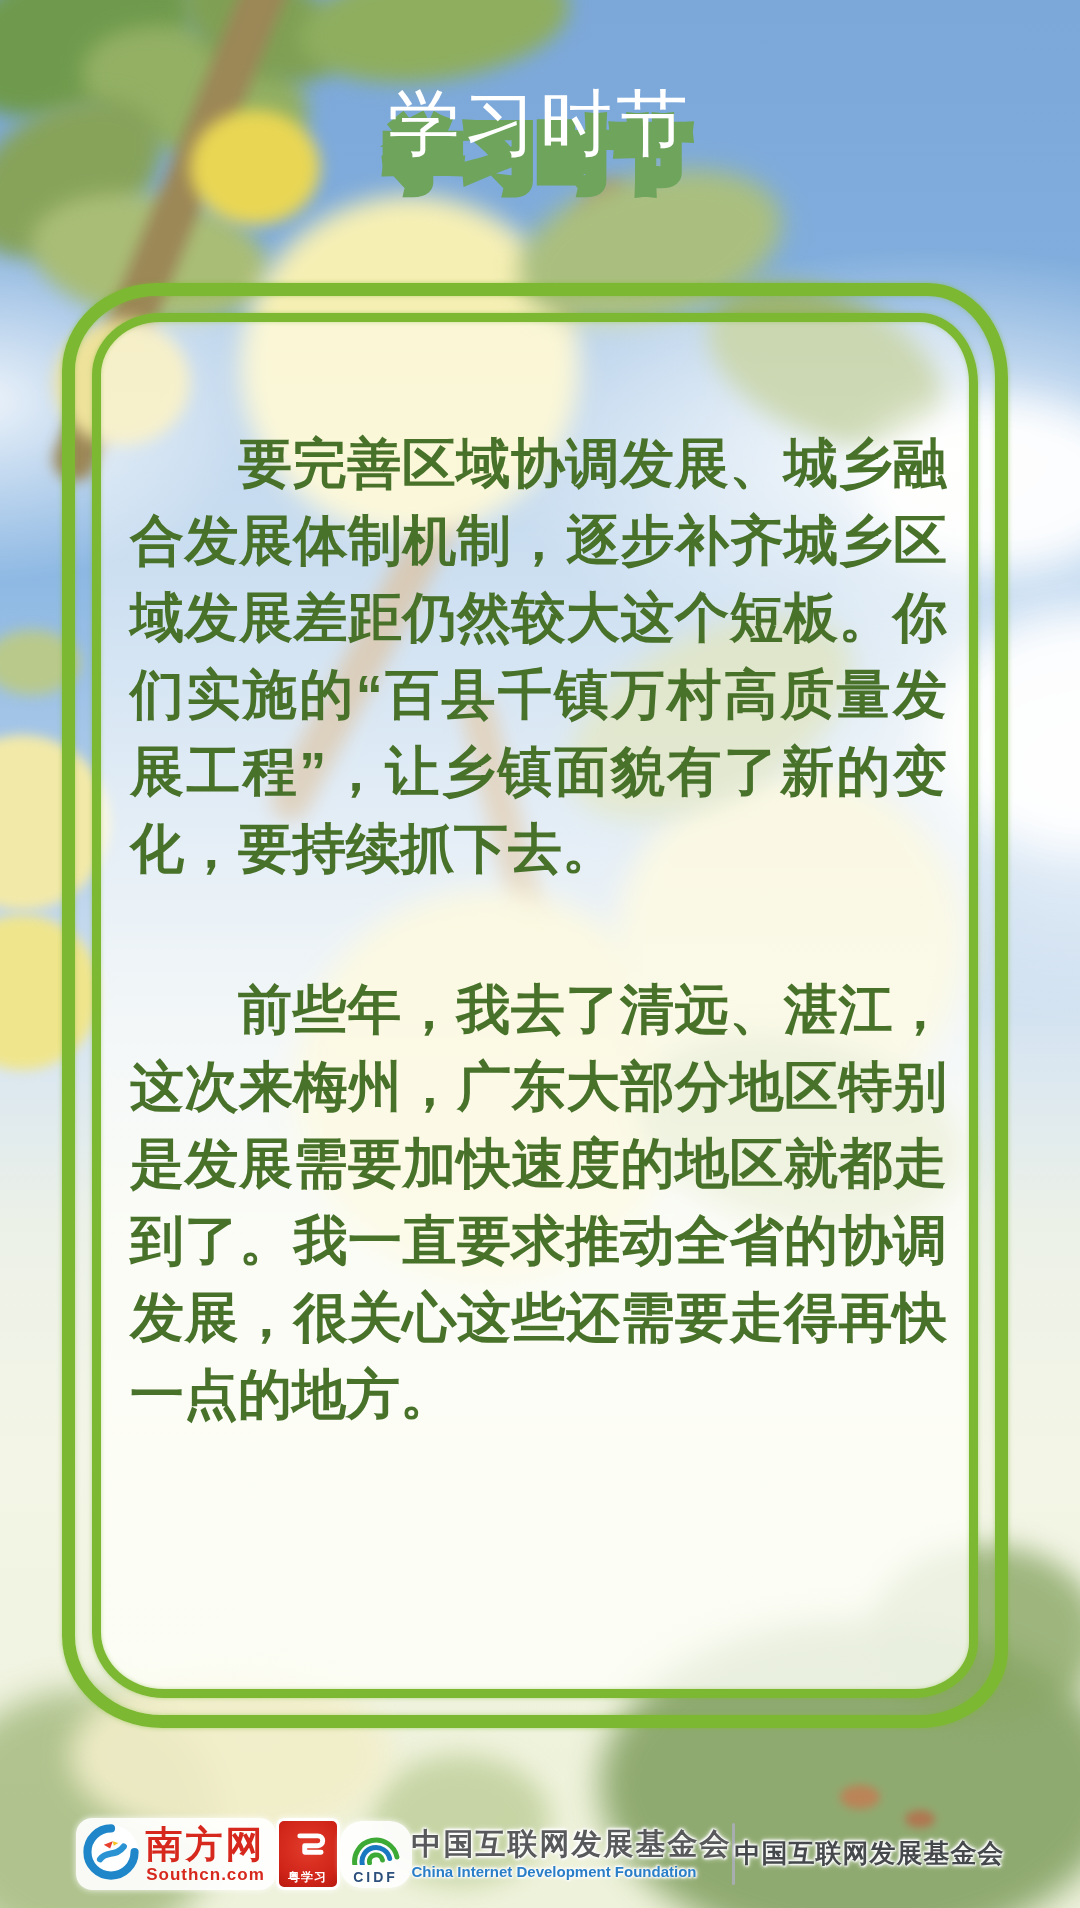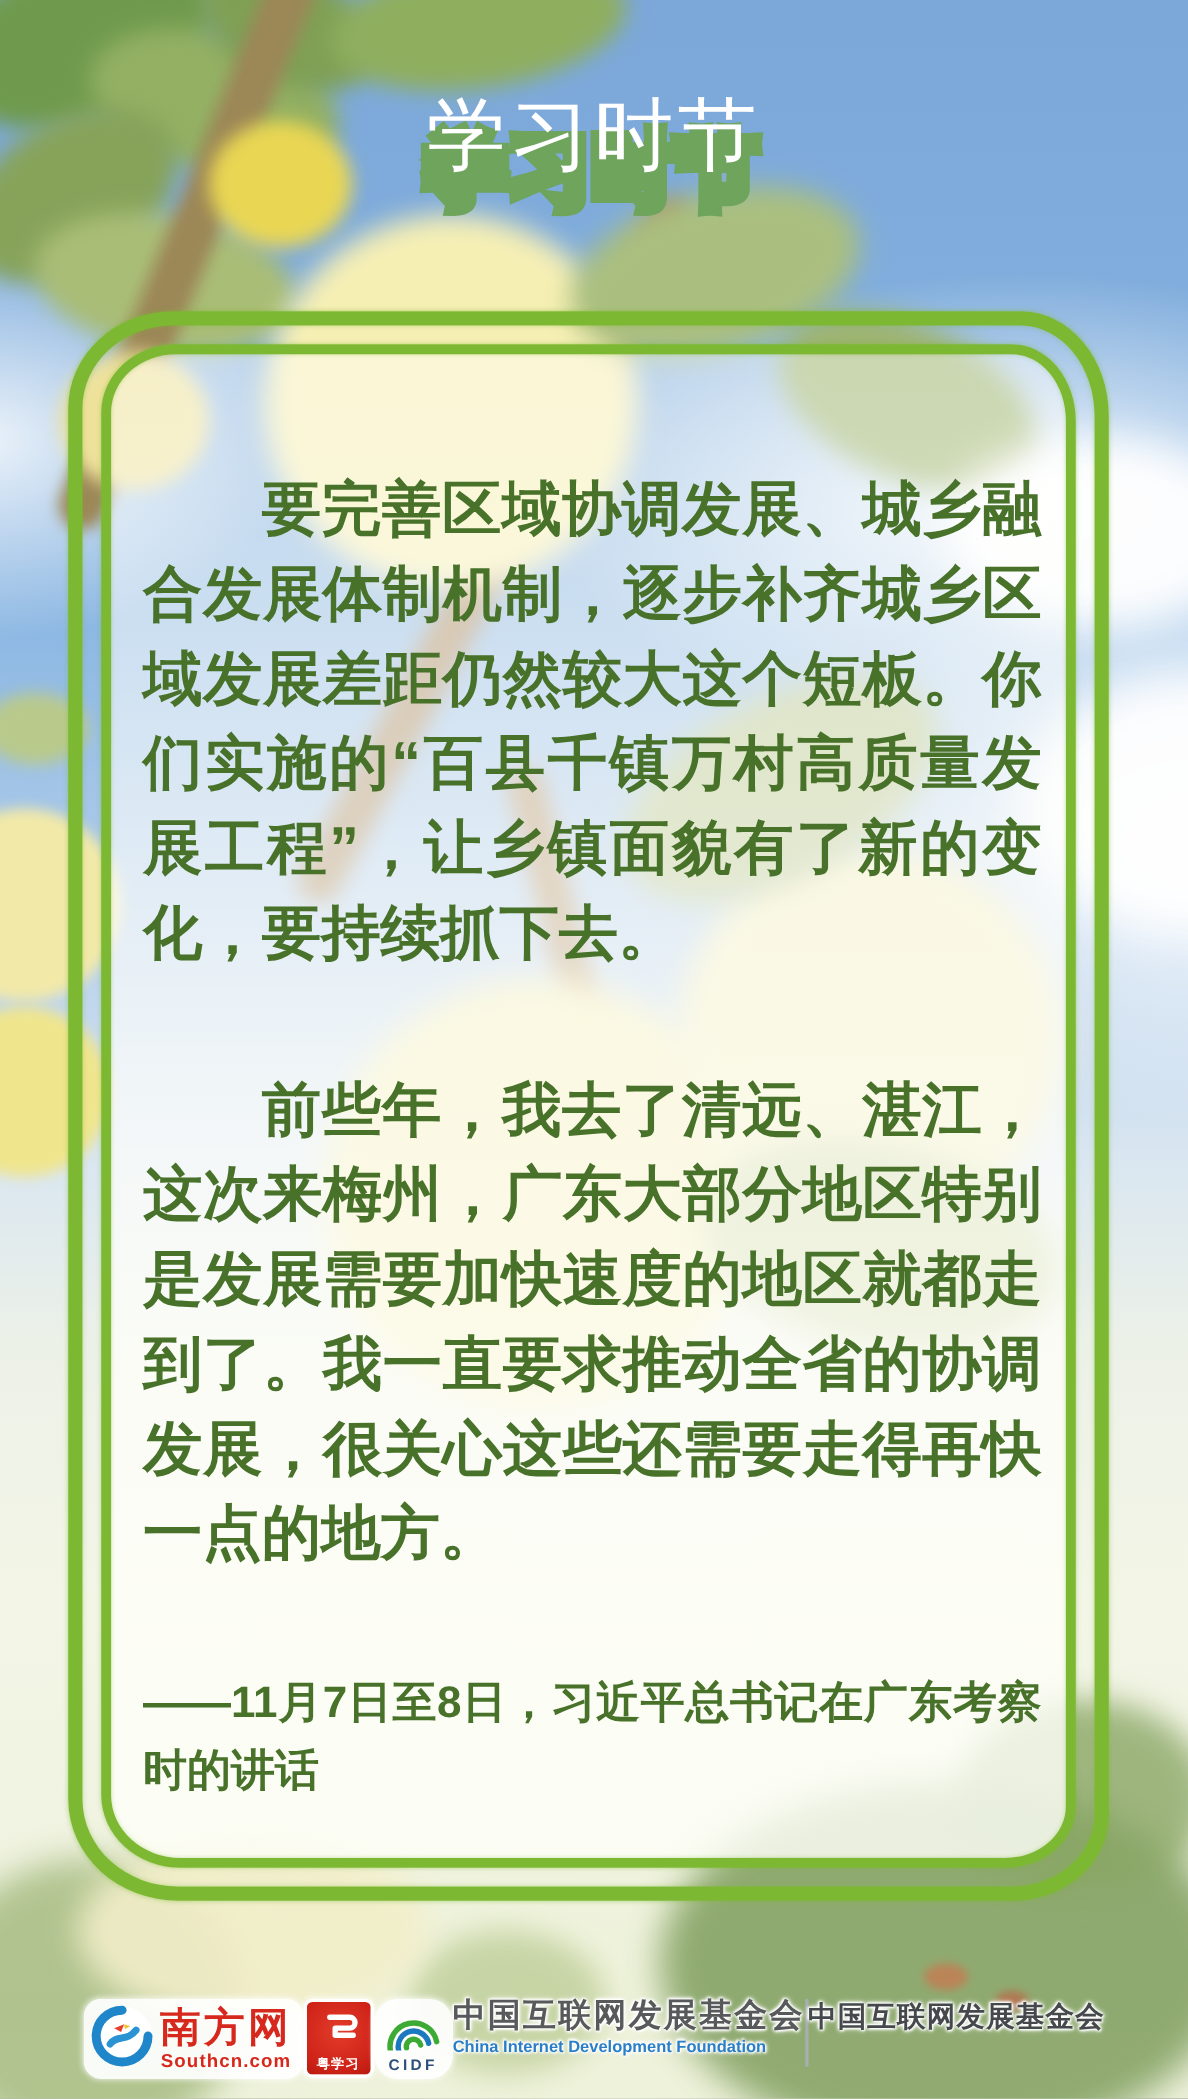--- a/index.html
+++ b/index.html
@@ -74,21 +74,21 @@
     box-shadow:0 0 4px rgba(124,184,50,.5), inset 0 0 4px rgba(124,184,50,.4);
     background:linear-gradient(180deg, rgba(255,255,253,.46) 0%, rgba(255,255,252,.66) 40%, rgba(255,255,250,.78) 70%, rgba(254,255,248,.82) 100%);}
   .quote{padding:103px 22px 0 29px;}
   .quote p{
     width:817px;font-size:54px;line-height:1.426;font-weight:900;
     color:var(--quote-text-green);text-indent:2em;margin-bottom:84px;
     text-align:justify;overflow-wrap:break-word;}
   .quote p.attribution{font-size:40px;line-height:1.55;font-weight:700;text-indent:0;margin-bottom:0;}
 
   
-  .footer{position:absolute;left:0;right:0;bottom:18px;z-index:4;display:flex;justify-content:center;}
+  .footer{position:absolute;left:0;right:0;bottom:18px;z-index:4;display:flex;align-items:center;justify-content:center;}
   .sticker{background:rgba(255,255,255,.92);border-radius:16px;display:flex;align-items:center;box-shadow:0 0 6px rgba(255,255,255,.9);}
   .southcn{padding:5px 10px 5px 6px;gap:6px;}
   .southcn-txt{display:flex;flex-direction:column;align-items:center;line-height:1;}
   .southcn-name{color:var(--brand-red);font-size:37px;font-weight:900;letter-spacing:3px;font-family:"Liberation Serif","DejaVu Serif",serif;}
   .southcn-domain{color:var(--brand-red);font-size:17px;font-weight:800;letter-spacing:1px;margin-top:3px;}
   .yxx{width:64px;height:72px;border-radius:8px;background:radial-gradient(circle at 50% 40%,#e23c2b 0%,#cf2318 70%,#b71a10 100%);
     border:3px solid #fff;display:flex;flex-direction:column;align-items:center;justify-content:flex-end;padding-bottom:4px;box-shadow:0 0 6px rgba(255,255,255,.9);}
   .yxx-label{color:#fff;font-size:12px;font-weight:800;letter-spacing:1px;line-height:1;}
   .cidf-badge{padding:4px 8px;border-radius:22px;flex-direction:column;justify-content:center;display:flex;align-items:center;}
   .cidf-abbr{color:#2c4f7c;font-weight:800;font-size:14px;letter-spacing:3px;line-height:1;margin-top:1px;}
@@ -143,21 +143,20 @@
       <span class="logo-text logo-stroke">学习时节</span>
       <span class="logo-text logo-fill">学习时节</span>
     </span>
   </div>
 
   <div class="frame">
     <div class="frame-inner">
       <div class="quote">
         <p>要完善区域协调发展、城乡融合发展体制机制，逐步补齐城乡区域发展差距仍然较大这个短板。你们实施的“百县千镇万村高质量发展工程”，让乡镇面貌有了新的变化，要持续抓下去。</p>
         <p>前些年，我去了清远、湛江，这次来梅州，广东大部分地区特别是发展需要加快速度的地区就都走到了。我一直要求推动全省的协调发展，很关心这些还需要走得再快一点的地方。</p>
-        <p class="attribution">——11月7日至8日，习近平总书记在广东考察时的讲话</p>
       </div>
     </div>
   </div>
 
   <div class="footer">
 
     <div class="sticker southcn">
       <span>
         <svg width="58" height="58" viewBox="0 0 64 64">
           <circle cx="32" cy="32" r="30" fill="#ffffff"></circle>

